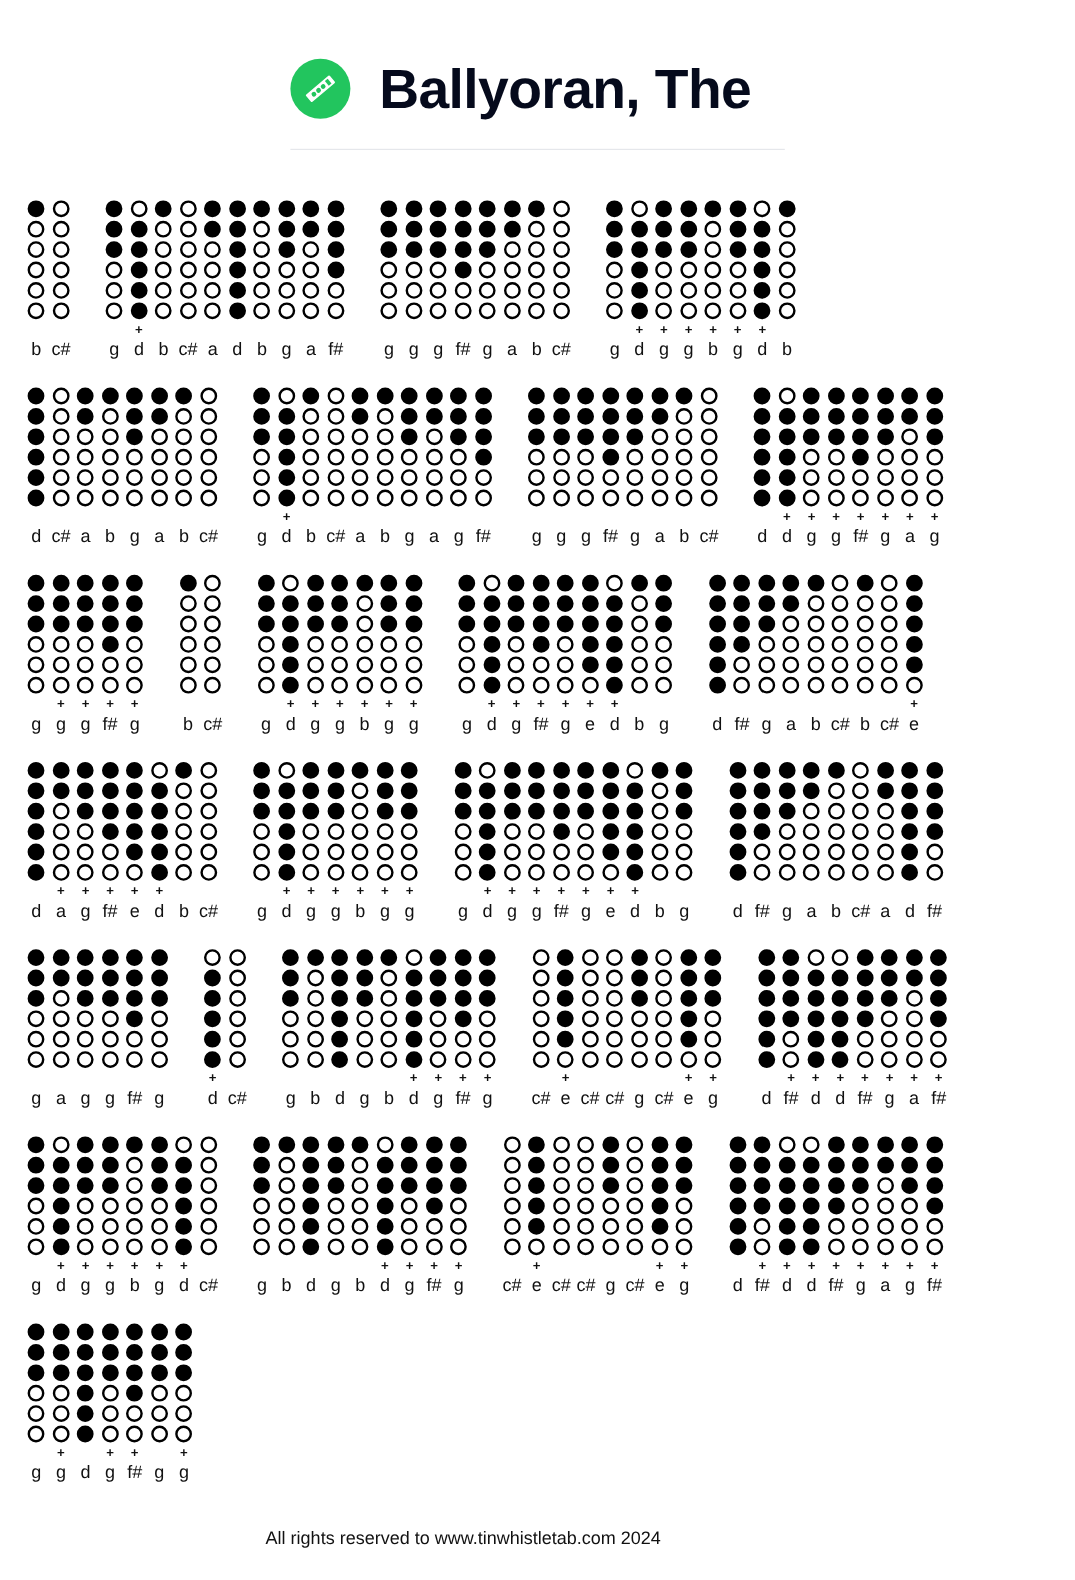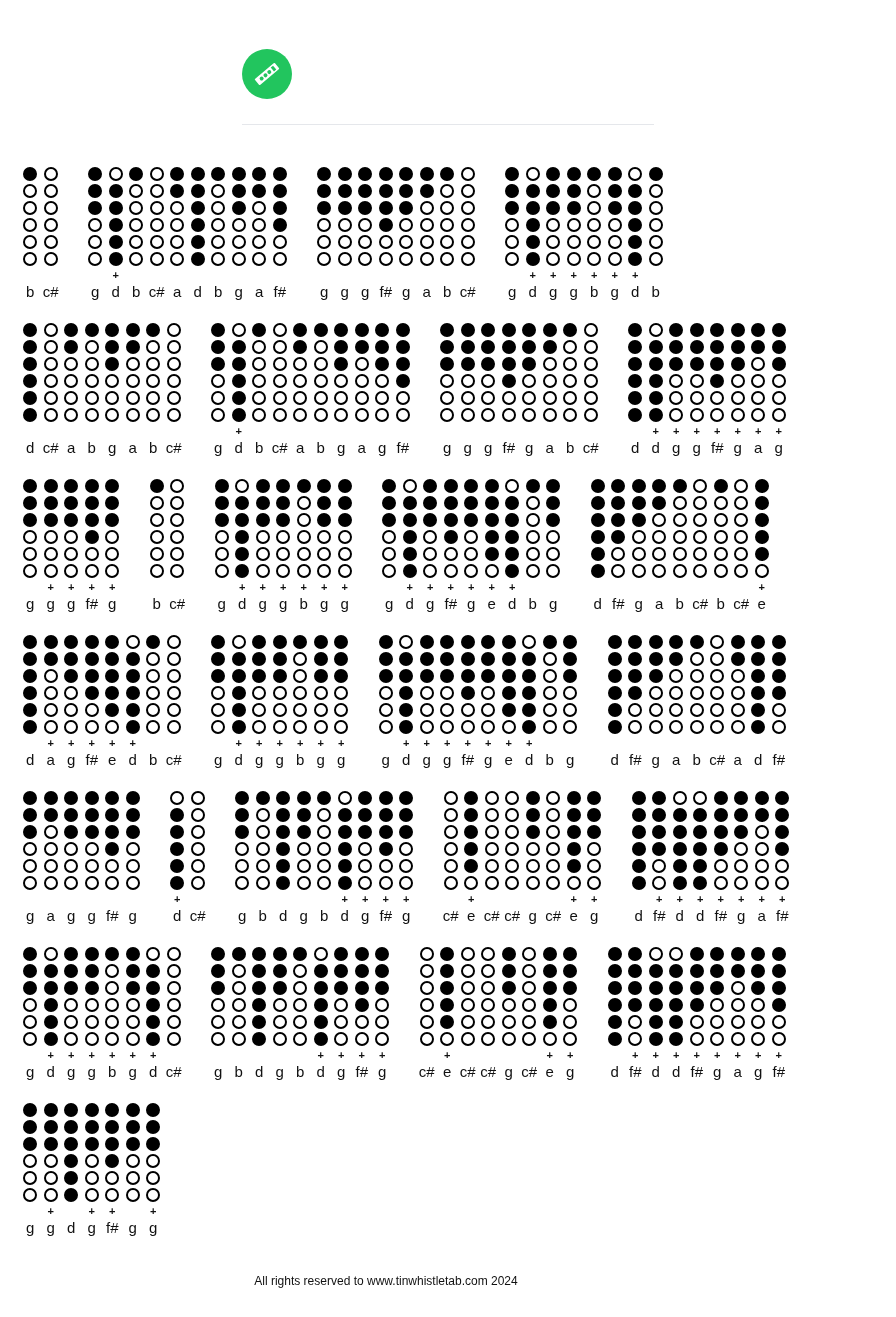--- a/index.html
+++ b/index.html
@@ -9,37 +9,38 @@
   .title { margin-left:24px; font-size:46px; font-weight:bold; color:#050a1c; letter-spacing:-0.5px; line-height:1; }
   .divider { position:absolute; left:242px; top:124px; width:412px; height:1px; background:#e5e7eb; }
   .sheet { position:absolute; left:20px; top:166px; width:860px; }
   .row { display:flex; align-items:flex-start; height:156px; }
   .group { display:flex; margin-right:24px; }
   .note { width:20.5px; display:flex; flex-direction:column; align-items:center; }
   .hole { width:10px; height:10px; border-radius:50%; border:2px solid #000; box-sizing:content-box; margin:1px 0 2px 0; background:#fff; }
   .hole.f { background:#000; }
   .plus { height:14px; font-size:11px; line-height:14px; font-weight:bold; color:#111; }
   .lbl { font-size:15px; line-height:20px; color:#111; white-space:nowrap; }
-  .footer { position:absolute; left:0; top:1274px; width:772px; text-align:center; font-size:12px; color:#111; }
+  .footer { position:absolute; left:0; top:1274px; width:772px; text-align:center; font-size:15px; color:#111; }
 </style>
 </head>
 <body>
 
 <div class="header">
   <div class="logo">
     <svg width="30" height="30" viewBox="0 0 30 30">
       <g transform="rotate(-40 15 15)">
         <rect x="2" y="11" width="26" height="8" rx="1" fill="#ffffff"></rect>
         <circle cx="8" cy="15" r="2" fill="#22c55e"></circle>
         <circle cx="13" cy="15" r="2" fill="#22c55e"></circle>
         <circle cx="18" cy="15" r="2" fill="#22c55e"></circle>
         <rect x="22" y="12.5" width="3" height="5" fill="#22c55e"></rect>
       </g>
     </svg>
   </div>
+  <h1 class="title" style="margin-top:0;margin-bottom:0;">Ballyoran, The</h1>
 </div>
 <div class="divider"></div>
 
 <div class="sheet" id="sheet">
     <div class="row">
       <div class="group">
         <div class="note">
           <div class="hole f"></div>
           <div class="hole"></div>
           <div class="hole"></div>

